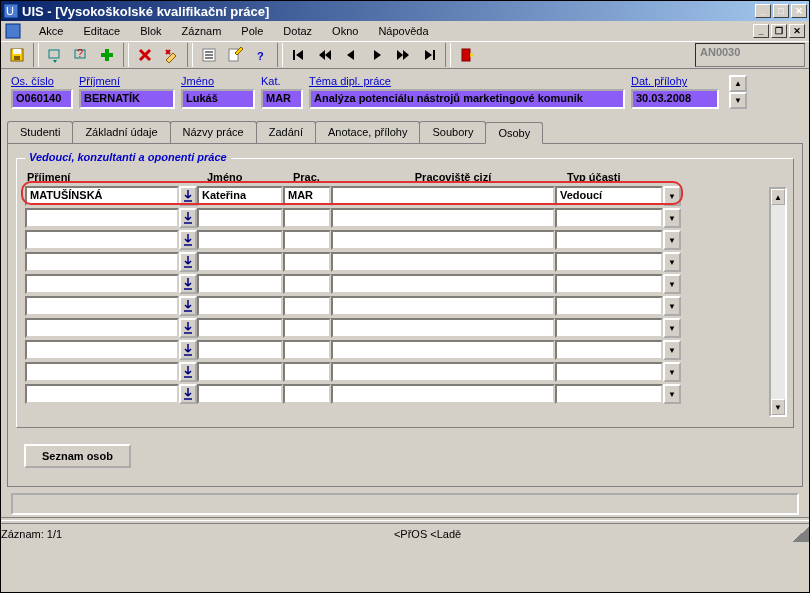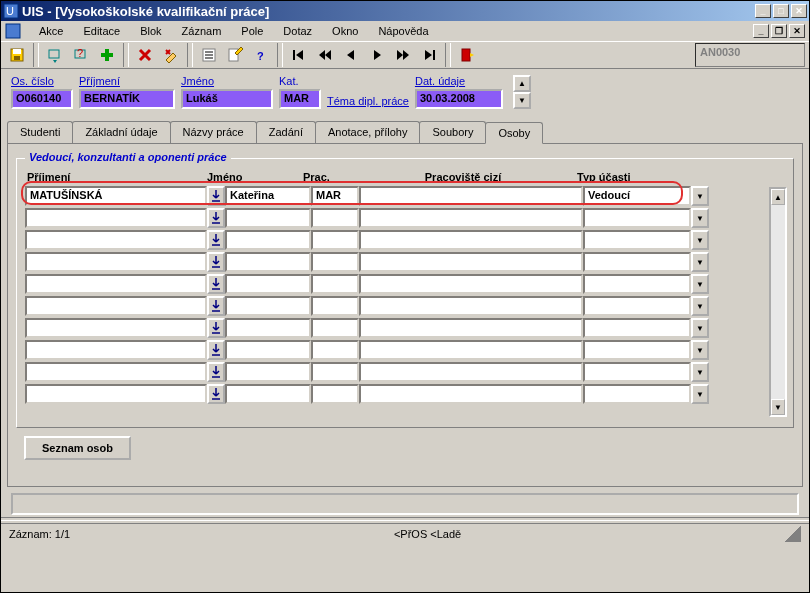--- a/index.html
+++ b/index.html
@@ -18,52 +18,52 @@
 .tbtn svg { width:16px; height:16px; }
 .tsep { width:6px; height:24px; border-left:1px solid #808080; border-right:1px solid #fff; margin:0 2px; }
 .toolbar .codebox { margin-left:auto; width:110px; height:24px; background:#d4d0c8; border:1px inset #808080; color:#808080; padding:2px 4px; font-weight:bold; }
 
 .form-area { padding:6px 10px 4px 10px; }
 .header-row { display:flex; gap:6px; align-items:flex-end; }
 .field-group { display:flex; flex-direction:column; }
 .field-label { color:#0000cc; font-size:11px; margin-bottom:2px; text-decoration: underline; cursor: pointer;}
 .field-label.plain { text-decoration:none; cursor:default; }
 .field-input { height:20px; background:#8b5cf6; border:2px inset #fff; padding:1px 3px; font-weight:bold; color:#000; }
-.w60{width:62px}.w90{width:96px}.w70{width:92px}.w42{width:42px}.w320{width:316px}.w78{width:88px}
+.w60{width:62px}.w90{width:96px}.w70{width:74px}.w42{width:42px}.w320{width:316px}.w78{width:88px}
 .spin { display:flex; flex-direction:column; gap:0; margin-left:4px; }
 .spinbtn { width:18px; height:17px; background:#d4d0c8; border:2px outset #fff; font-size:8px; display:flex; align-items:center; justify-content:center; cursor:pointer; }
 
 .tabs { margin:8px 6px 0 6px; display:flex; position:relative; }
 .tab { padding:4px 12px; border:1px solid #808080; border-bottom:none; background:#d4d0c8; margin-right:-1px; border-top-left-radius:3px; border-top-right-radius:3px; cursor:pointer; position:relative; }
 .tab.active { background:#d4d0c8; border-bottom:1px solid #d4d0c8; z-index:2; font-weight:normal; top:1px; }
 .tab-body { margin:0 6px 6px 6px; border:1px solid #808080; border-top:1px solid #808080; padding:8px; background:#d4d0c8; position:relative; height:344px; }
 .groupbox { border:1px solid #808080; border-top:1px solid #fff; border-left:1px solid #fff; margin-top:6px; padding:8px 8px 12px 8px; position:relative; height:270px; }
 .group-title { position:absolute; top:-8px; left:8px; background:#d4d0c8; padding:0 4px; color:#0000cc; font-style:italic; font-weight:bold; }
 
 .grid { margin-top:4px; }
 .grid-header { display:flex; gap:0; }
 .grid-header .gh { font-weight:bold; color:#000; padding-bottom:2px; text-decoration:underline; }
-.gh1{width:158px; margin-left:2px;} .gh2{width:86px; margin-left:22px;} .gh3{width:48px; margin-left:10px;} .gh4{width:224px; margin-left:0;text-align:center;} .gh5{width:120px; margin-left:2px;}
+.gh1{width:158px; margin-left:2px;} .gh2{width:86px; margin-left:22px;} .gh3{width:48px; margin-left:0;} .gh4{width:224px; margin-left:0;text-align:center;} .gh5{width:120px; margin-left:2px;}
 .grid-rows { }
 .grid-row { display:flex; align-items:center; height:22px; gap:0; }
 .cell { height:20px; background:#fff; border:2px inset #d4d0c8; padding:1px 3px; font-weight:bold; overflow:hidden; white-space:nowrap; }
-.c1{width:182px} .c2{width:86px} .c3{width:48px} .c4{width:224px} .c5{width:108px}
+.c1{width:154px} .c2{width:86px} .c3{width:48px} .c4{width:224px} .c5{width:108px}
 .lkbtn { width:18px; height:20px; background:#d4d0c8; border:2px outset #fff; display:flex; align-items:center; justify-content:center; cursor:pointer; font-size:10px; color:#000080; }
 .ddbtn { width:18px; height:20px; background:#d4d0c8; border:2px outset #fff; display:flex; align-items:center; justify-content:center; cursor:pointer; font-size:8px; }
 .row-highlight { position:absolute; border:2px solid #e03030; border-radius:10px; pointer-events:none; }
 
 .vscroll { position:absolute; right:6px; top:28px; width:18px; height:230px; background:#d4d0c8; border:2px inset #fff; display:flex; flex-direction:column; }
 .vsbtn { height:16px; background:#d4d0c8; border:1px outset #fff; font-size:8px; display:flex; align-items:center; justify-content:center; cursor:pointer; }
 .vscroll .track { flex:1; background:repeating-conch; background:#e8e8e8; }
 
 .btn { height:24px; padding:0 16px; background:#d4d0c8; border:2px outset #fff; font-weight:bold; cursor:pointer; }
-.btn-row { margin-top:8px;padding-left:8px; }
+.btn-row { margin-top:16px;padding-left:8px; }
 
 .status-sunken { margin:2px 10px; height:22px; border:2px inset #fff; background:#d4d0c8; }
-.statusbar { height:20px; display:flex; align-items:center; border-top:1px solid #808080; padding:0 8px; font-size:11px; }
+.statusbar { height:20px; display:flex; align-items:center; border-top:1px solid #808080; padding:0 0; font-size:11px; }
 .statusbar .spacer { flex:1; }
 .statusbar .grip { width:16px; height:16px; background:linear-gradient(135deg, transparent 50%, #808080 50%); }
 .hr-sep { height:4px; border-top:1px solid #808080; border-bottom:1px solid #fff; margin:2px 0; }
 </style>
 </head>
 <body>
 
 <div class="titlebar">
   <span class="icon">
     <svg viewBox="0 0 16 16">
@@ -217,23 +217,24 @@
     <div class="field-group">
       <span class="field-label">Jméno</span>
       <div class="field-input w70">Lukáš</div>
     </div>
     <div class="field-group">
       <span class="field-label plain">Kat.</span>
       <div class="field-input w42">MAR</div>
     </div>
     <div class="field-group">
       <span class="field-label">Téma dipl. práce</span>
-    </div>
-    <div class="field-group">
-      <span class="field-label">Dat. údaje</span>
+      <div class="field-input w320">Analýza potenciálu nástrojů marketingové komunik</div>
+    </div>
+    <div class="field-group">
+      <span class="field-label">Dat. přílohy</span>
       <div class="field-input w78">30.03.2008</div>
     </div>
     <div class="spin">
       <div class="spinbtn">▲</div>
       <div class="spinbtn">▼</div>
     </div>
   </div>
 </div>
 
 <div class="tabs">

